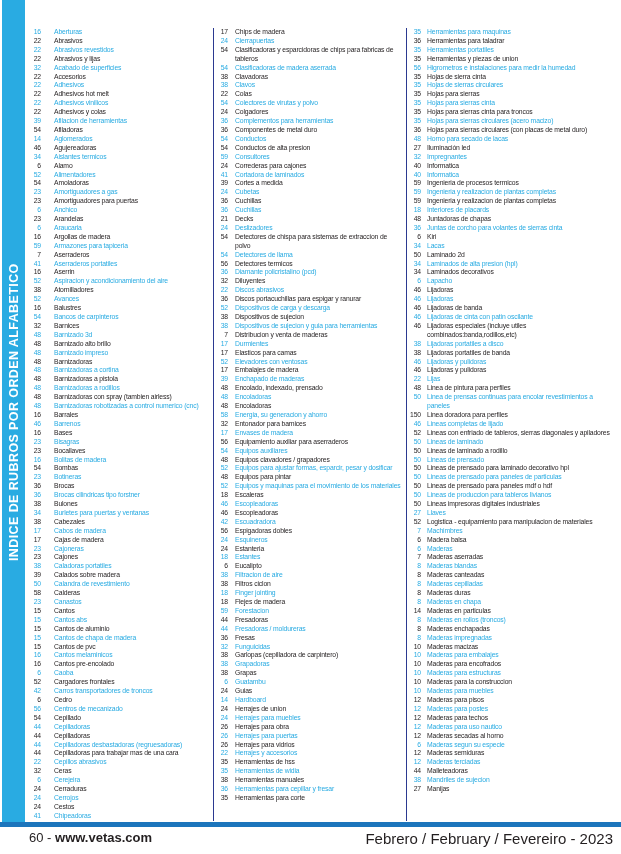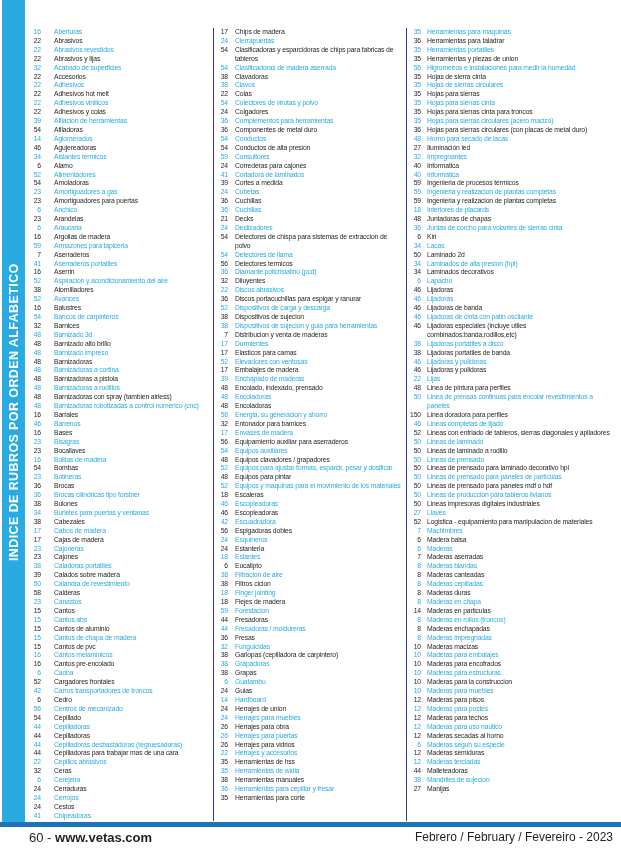--- a/index.html
+++ b/index.html
@@ -23,21 +23,21 @@
   .col2 .num{margin-right:7px;}
   .col3 .num{margin-right:6px;}
   .label{flex:1;padding-right:2px;}
   .blue{color:var(--link);}
   .divider{position:absolute;top:28px;height:793px;width:1px;background:var(--divider);}
   .divider1{left:213px;}
   .divider2{left:406px;}
   .footer-bar{position:absolute;left:0;top:822px;width:621px;height:5px;background:var(--bar);}
   .footer-left{position:absolute;left:29px;top:830px;font-size:13px;white-space:pre;}
   .footer-left .site{font-weight:bold;}
-  .footer-right{position:absolute;right:8px;top:830px;font-size:12px;}
+  .footer-right{position:absolute;right:8px;top:830px;font-size:15px;}
 </style>
 </head>
 <body>
 
 <div class="page">
   <div class="sidebar">
     <div class="sidebar-text">INDICE DE RUBROS POR ORDEN ALFABETICO</div>
   </div>
 
   <div class="col col1">

